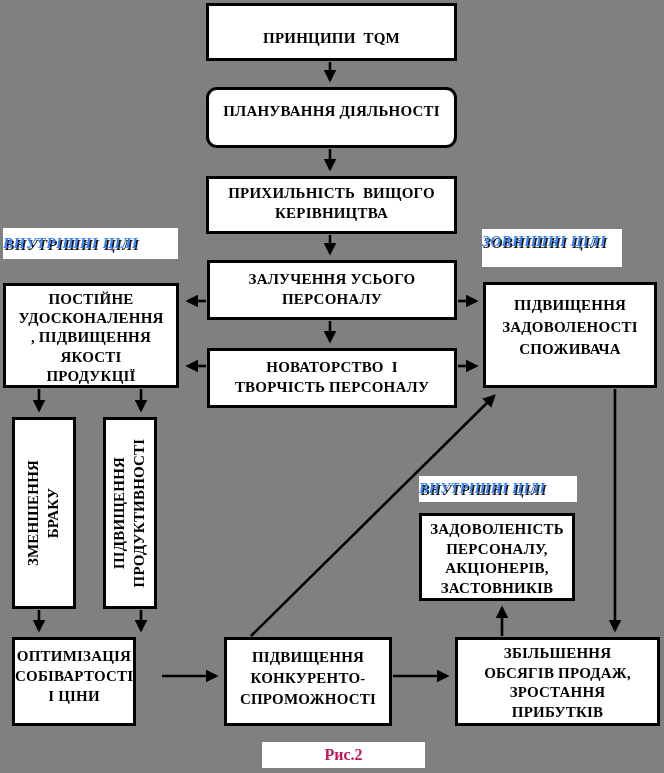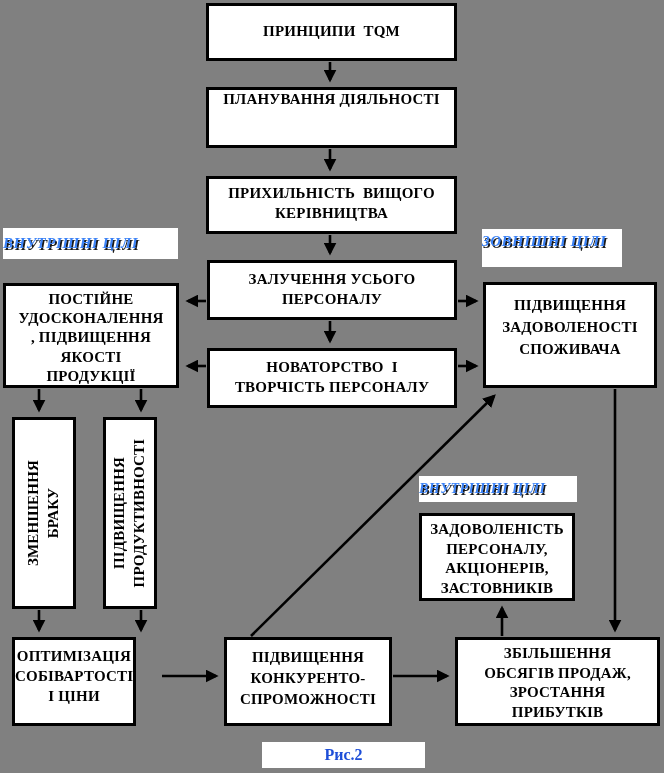--- a/index.html
+++ b/index.html
@@ -47,21 +47,21 @@
     display:flex;align-items:center;justify-content:flex-start;
     letter-spacing:0.5px;
   }
   .caption-box{
     position:absolute;
     background:#ffffff;
     box-sizing:border-box;
     text-align:center;
     font-weight:bold;
     font-size:16px;
-    color:#1d4ed8;
+    color:#be185d;
     display:flex;align-items:center;justify-content:center;
   }
   svg.arrows{
     position:absolute;left:0;top:0;
     width:664px;height:773px;
     pointer-events:none;
   }
   svg.arrows line{
     stroke:#000;stroke-width:2.6px;
   }
@@ -89,25 +89,25 @@
     <line x1="141" y1="389" x2="141" y2="410" marker-end="url(#ah)"></line>
     <line x1="39" y1="610" x2="39" y2="630" marker-end="url(#ah)"></line>
     <line x1="141" y1="610" x2="141" y2="630" marker-end="url(#ah)"></line>
     <line x1="162" y1="676" x2="216" y2="676" marker-end="url(#ah)"></line>
     <line x1="393" y1="676" x2="447" y2="676" marker-end="url(#ah)"></line>
     <line x1="251" y1="636" x2="494" y2="396" marker-end="url(#ah)"></line>
     <line x1="615" y1="389" x2="615" y2="630" marker-end="url(#ah)"></line>
     <line x1="502" y1="636" x2="502" y2="608" marker-end="url(#ah)"></line>
   </svg>
 
-  <div class="box" style="left:206px;top:3px;width:251px;height:58px;padding-top:16px;">
+  <div class="box" style="left:206px;top:3px;width:251px;height:58px;padding-top:23px;">
     <span class="box-label">ПРИНЦИПИ  TQM</span>
   </div>
 
-  <div class="box" style="left:206px;top:87px;width:251px;height:61px;padding-top:0;">
+  <div class="box" style="left:206px;top:87px;width:251px;height:61px;padding-top:12px;border-radius:11px;">
     <span class="box-label">ПЛАНУВАННЯ ДІЯЛЬНОСТІ</span>
   </div>
 
   <div class="box" style="left:206px;top:176px;width:251px;height:58px;padding-top:5px;">
     <span class="box-label">ПРИХИЛЬНІСТЬ  ВИЩОГО
 КЕРІВНИЦТВА</span>
   </div>
 
   <div class="box" style="left:207px;top:260px;width:250px;height:60px;padding-top:7px;">
     <span class="box-label">ЗАЛУЧЕННЯ УСЬОГО

